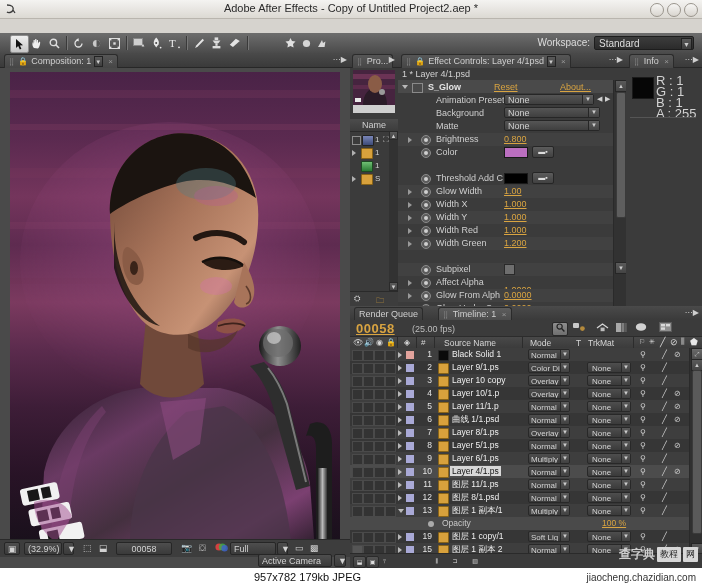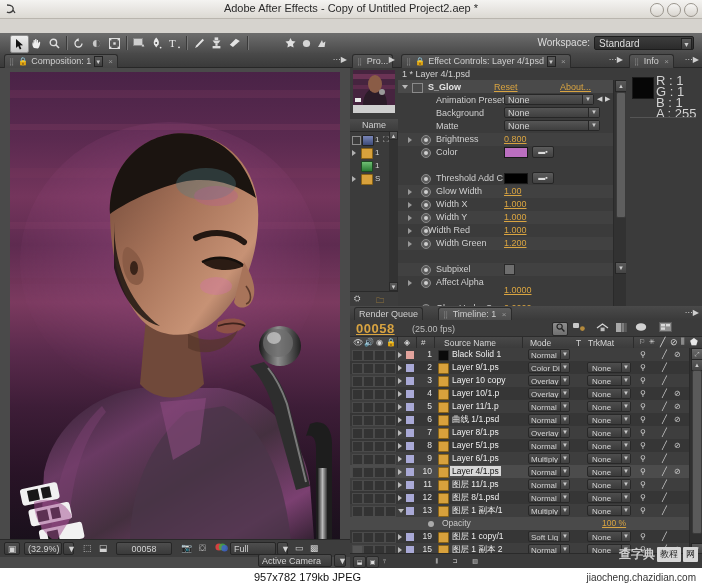--- a/index.html
+++ b/index.html
@@ -586,21 +586,21 @@
           </span>
         <span class="fx-label" style="left:38px;top:1px">Width Y</span>
         <span class="fx-val" style="left:106px;top:1px">1.000</span>
       </div>
 
       <div class="fx-row" style="top:144px">
         <span class="fx-twirl" style="left:10px;top:4px"></span>
         <span class="fx-sw" style="left:23px;top:2px">
             <i></i>
           </span>
-        <span class="fx-label" style="left:30px;top:1px">Width Red</span>
+        <span class="fx-label" style="left:38px;top:1px">Width Red</span>
         <span class="fx-val" style="left:106px;top:1px">1.000</span>
       </div>
 
       <div class="fx-row alt" style="top:157px">
         <span class="fx-twirl" style="left:10px;top:4px"></span>
         <span class="fx-sw" style="left:23px;top:2px">
             <i></i>
           </span>
         <span class="fx-label" style="left:38px;top:1px">Width Green</span>
         <span class="fx-val" style="left:106px;top:1px">1.200</span>
@@ -617,20 +617,28 @@
 
       <div class="fx-row" style="top:196px">
         <span class="fx-twirl" style="left:10px;top:4px"></span>
         <span class="fx-sw" style="left:23px;top:2px">
             <i></i>
           </span>
         <span class="fx-label" style="left:38px;top:1px">Affect Alpha</span>
         <span class="fx-val" style="left:106px;top:9px">1.0000</span>
       </div>
 
+      <div class="fx-row alt" style="top:209px">
+        <span class="fx-twirl" style="left:10px;top:4px"></span>
+        <span class="fx-sw" style="left:23px;top:2px">
+            <i></i>
+          </span>
+        <span class="fx-label" style="left:38px;top:1px">Glow From Alph</span>
+        <span class="fx-val" style="left:106px;top:1px">0.0000</span>
+      </div>
 
       <div class="fx-row" style="top:222px">
 
         <span class="fx-sw" style="left:23px;top:2px"></span>
         <span class="fx-label" style="left:38px;top:1px">Glow Under Sou</span>
         <span class="fx-val" style="left:106px;top:1px">0.0000</span>
       </div>
     </div>
 
     <div class="fx-scroll">

